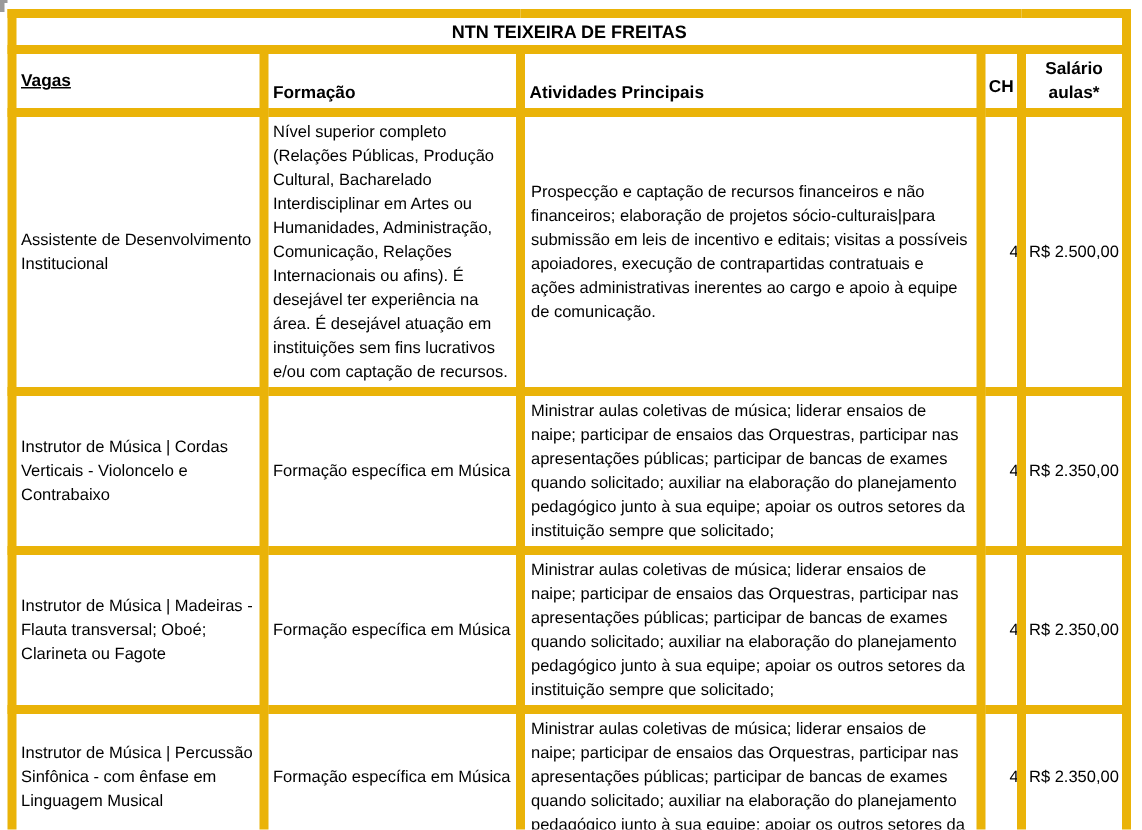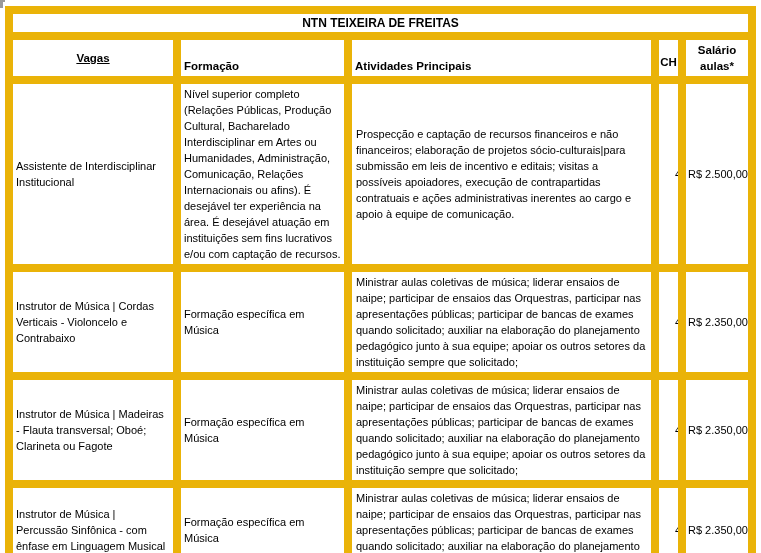--- a/index.html
+++ b/index.html
@@ -33,21 +33,21 @@
     left: 5px;
     top: 6px;
     width: 748px;
     border-collapse: collapse;
     table-layout: fixed;
     border: 3px solid #000;
     font-size: 11px;
     line-height: 16px;
   }
   table.doc td, table.doc th {
-    border: 8px solid #eab308;
+    border: 6px solid #eab308;
     overflow: hidden;
     word-wrap: break-word;
   }
   col.c-vagas      { width: 168px; }
   col.c-formacao   { width: 171px; }
   col.c-atividades { width: 307px; }
   col.c-ch         { width: 27px;  }
   col.c-salario    { width: 70px;  }
 
   tr.r-title  { height: 22px; }
@@ -62,21 +62,21 @@
     vertical-align: middle;
     font-weight: bold;
     font-size: 12px;
     padding: 1px 2px;
   }
   th.h {
     font-weight: bold;
     font-size: 11.5px;
     padding: 2px 3px;
   }
-  th.h-vagas      { text-align: center; vertical-align: middle; text-decoration: underline; }
+  th.h-vagas      { text-align: left; vertical-align: middle; text-decoration: underline; }
   th.h-formacao   { text-align: left; vertical-align: bottom; }
   th.h-atividades { text-align: left;   vertical-align: bottom; }
   th.h-ch         { text-align: center; vertical-align: bottom; padding: 6px 0; }
   th.h-salario    { text-align: center; vertical-align: middle; line-height: 16px; }
 
   td.b {
     vertical-align: middle;
     text-align: left;
     padding: 2px 3px;
   }
@@ -119,21 +119,21 @@
 
     <tr class="r-header">
       <th class="h h-vagas">Vagas</th>
       <th class="h h-formacao">Formação</th>
       <th class="h h-atividades">Atividades Principais</th>
       <th class="h h-ch">CH</th>
       <th class="h h-salario">Salário aulas*</th>
     </tr>
 
     <tr class="r-1">
-      <td class="b b-vagas">Assistente de Interdisciplinar Institucional</td>
+      <td class="b b-vagas">Assistente de Desenvolvimento Institucional</td>
       <td class="b b-formacao">Nível superior completo (Relações Públicas, Produção Cultural, Bacharelado Interdisciplinar em Artes ou Humanidades, Administração, Comunicação, Relações Internacionais ou afins). É desejável ter experiência na área. É desejável atuação em instituições sem fins lucrativos e/ou com captação de recursos.</td>
       <td class="b b-atividades">Prospecção e captação de recursos financeiros e não financeiros; elaboração de projetos sócio-culturais|para submissão em leis de incentivo e editais; visitas a possíveis apoiadores, execução de contrapartidas contratuais e ações administrativas inerentes ao cargo e apoio à equipe de comunicação.</td>
       <td class="b b-ch">40h</td>
       <td class="b b-salario">R$ 2.500,00</td>
     </tr>
 
     <tr class="r-2">
       <td class="b b-vagas">Instrutor de Música | Cordas Verticais - Violoncelo e Contrabaixo</td>
       <td class="b b-formacao">Formação específica em Música</td>
       <td class="b b-atividades">Ministrar aulas coletivas de música; liderar ensaios de naipe; participar de ensaios das Orquestras, participar nas apresentações públicas; participar de bancas de exames quando solicitado; auxiliar na elaboração do planejamento pedagógico junto à sua equipe; apoiar os outros setores da instituição sempre que solicitado;</td>

